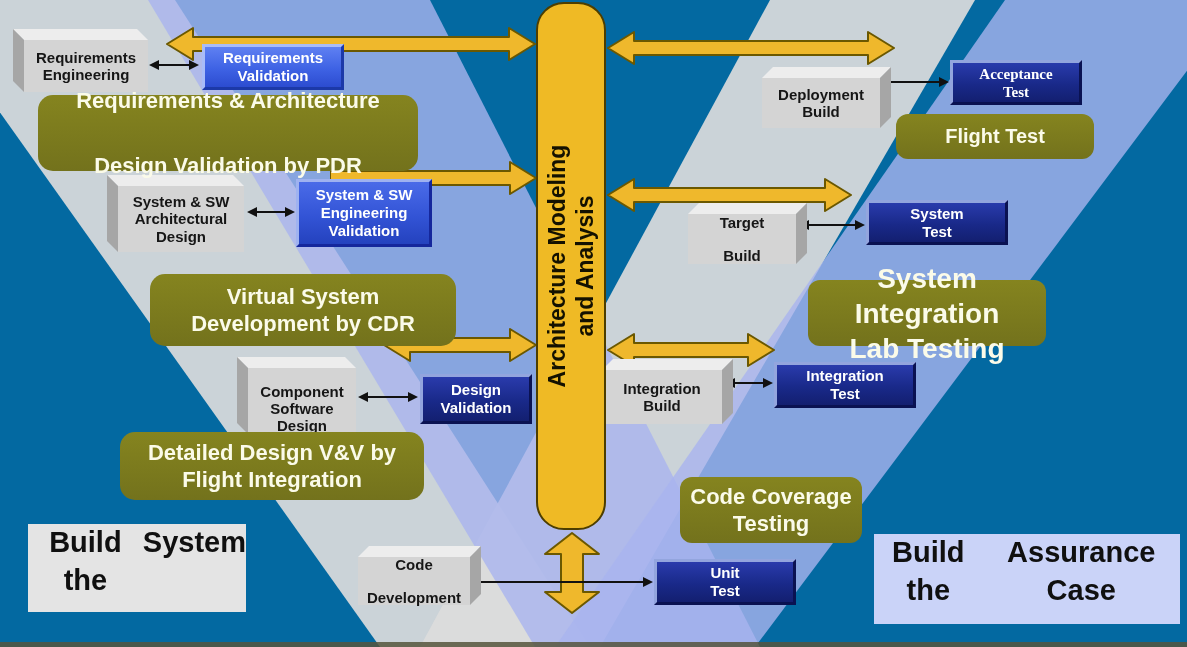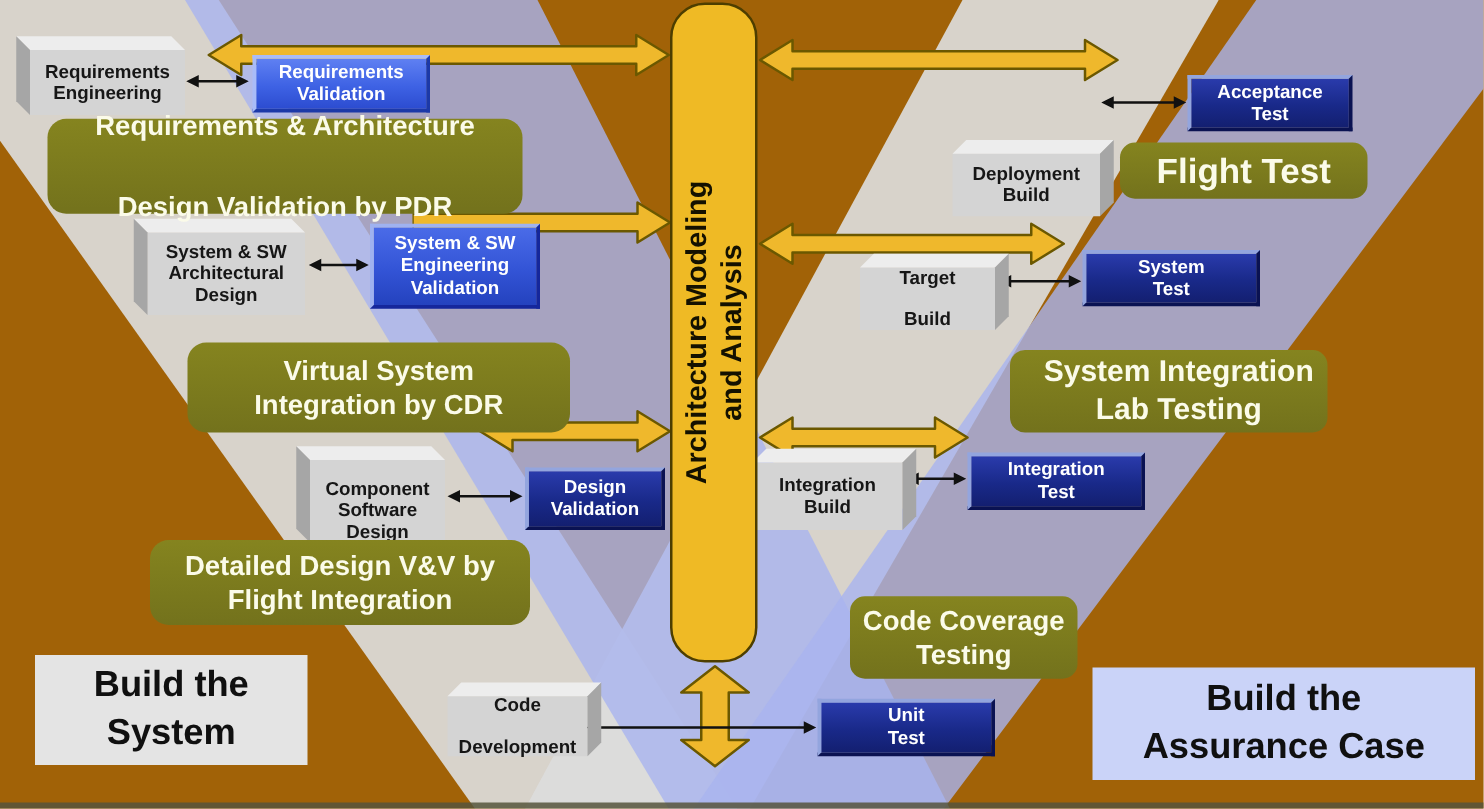--- a/index.html
+++ b/index.html
@@ -1,17 +1,17 @@
 <!DOCTYPE html>
 <html><head>
 <meta charset="utf-8">
 <style>
   html,body{margin:0;padding:0;background:#fff;}
   .stage{
-    position:relative;width:1187px;height:647px;overflow:hidden;background:#a16207;
+    position:relative;width:1187px;height:647px;overflow:hidden;background:#0369a1;
     font-family:"Liberation Sans",sans-serif;-webkit-font-smoothing:antialiased;
   }
   .band{position:absolute;inset:0;}
   .band.gray{background:#dcdcdc;opacity:.92;}
   .band.blue{background:#a9b4ef;opacity:.80;}
   .bottom-strip{position:absolute;left:0;right:0;bottom:0;height:5px;background:#56553c;opacity:.85;}
 
   .garrow,.barrow,.varrow{position:absolute;display:block;}
 
   
@@ -36,21 +36,21 @@
         border-color:#9fb2f0 #15279c #15279c #9fb2f0;}
 
   
   .obox{position:absolute;background:linear-gradient(180deg,#85841f 0%,#73721c 100%);
         color:#fbfbe9;font-weight:bold;text-align:center;border-radius:15px;
         display:flex;flex-direction:column;justify-content:center;line-height:1.25;}
   .obox.sm{border-radius:12px;}
 
   
   .corner{position:absolute;color:#101010;font-weight:bold;font-size:29px;line-height:1.3;
-        text-align:center;display:flex;flex-direction:column;justify-content:center;}
+        text-align:center;display:flex;flex-direction:row;justify-content:center;}
   .corner.sys{background:#e4e4e4;}
   .corner.assur{background:#cad3f8;}
 
   
   .cbar{position:absolute;left:536px;top:2px;width:70px;height:528px;background:#efba25;
         border:2px solid #4d3e00;border-radius:28px;box-sizing:border-box;}
   .cbar .vtext{position:absolute;left:50%;top:50%;width:520px;
         transform:translate(-50%,-50%) rotate(-90deg);
         color:#141100;font-weight:bold;font-size:23px;line-height:1.22;text-align:center;white-space:nowrap;}
 </style>
@@ -123,21 +123,21 @@
   <div class="gbox exl" style="left:248px;top:368px;width:108px;height:66px;justify-content:flex-end;">
     <span>Component</span>
     <span>Software</span>
     <span>Design</span>
   </div>
   <div class="gbox exr" style="left:358px;top:557px;width:112px;height:48px;gap:15px;">
     <span>Code</span>
     <span>Development</span>
   </div>
 
-  <div class="gbox exr" style="left:762px;top:78px;width:118px;height:50px;margin-top:45px;">
+  <div class="gbox exr" style="left:762px;top:78px;width:118px;height:50px;">
     <span>Deployment</span>
     <span>Build</span>
   </div>
   <div class="gbox exr" style="left:688px;top:214px;width:108px;height:50px;gap:16px;">
     <span>Target</span>
     <span>Build</span>
   </div>
   <div class="gbox exr" style="left:602px;top:370px;width:120px;height:54px;">
     <span>Integration</span>
     <span>Build</span>
@@ -161,41 +161,41 @@
     <span>Test</span>
   </div>
   <div class="bbox navy" style="left:774px;top:362px;width:142px;height:46px;">
     <span>Integration</span>
     <span>Test</span>
   </div>
   <div class="bbox navy" style="left:866px;top:200px;width:142px;height:45px;">
     <span>System</span>
     <span>Test</span>
   </div>
-  <div class="bbox navy" style="left:950px;top:60px;width:132px;height:45px;">
+  <div class="bbox navy" style="left:950px;top:60px;width:132px;height:45px;font-family:Liberation Serif, serif;">
     <span>Acceptance</span>
     <span>Test</span>
   </div>
 
   <div class="obox" style="left:38px;top:95px;width:380px;height:76px;font-size:22px;gap:37px;">
     <span>Requirements &amp; Architecture</span>
     <span>Design Validation by PDR</span>
   </div>
   <div class="obox" style="left:130px;top:274px;width:306px;height:72px;font-size:22px;margin-left:20px;">
     <span>Virtual System</span>
-    <span>Integration by CDR</span>
+    <span>Development by CDR</span>
   </div>
   <div class="obox" style="left:120px;top:432px;width:304px;height:68px;font-size:22px;">
     <span>Detailed Design V&amp;V by</span>
     <span>Flight Integration</span>
   </div>
-  <div class="obox sm" style="left:896px;top:114px;width:198px;height:45px;font-size:28px;">
+  <div class="obox sm" style="left:896px;top:114px;width:198px;height:45px;font-size:20px;">
     <span>Flight Test</span>
   </div>
-  <div class="obox sm" style="left:808px;top:280px;width:238px;height:66px;font-size:24px;padding-left:16px;">
+  <div class="obox sm" style="left:808px;top:280px;width:238px;height:66px;font-size:28px;">
     <span>System Integration</span>
     <span>Lab Testing</span>
   </div>
   <div class="obox sm" style="left:680px;top:477px;width:182px;height:66px;font-size:22px;">
     <span>Code Coverage</span>
     <span>Testing</span>
   </div>
 
   <div class="cbar">
     <div class="vtext">

